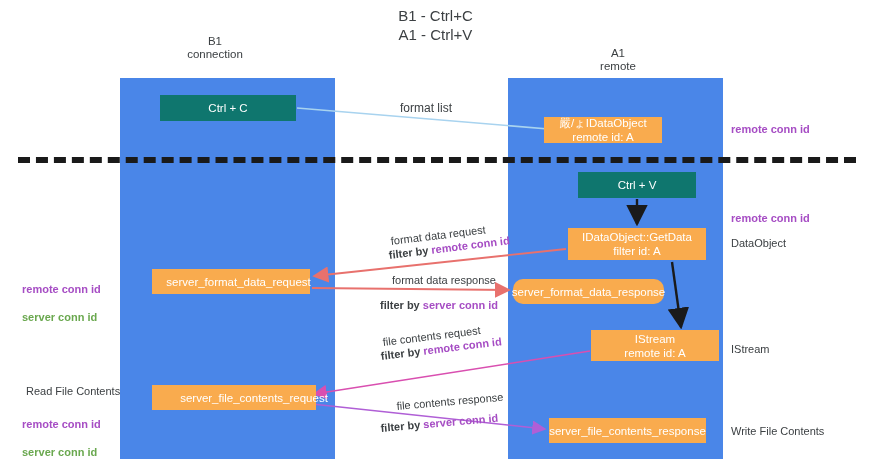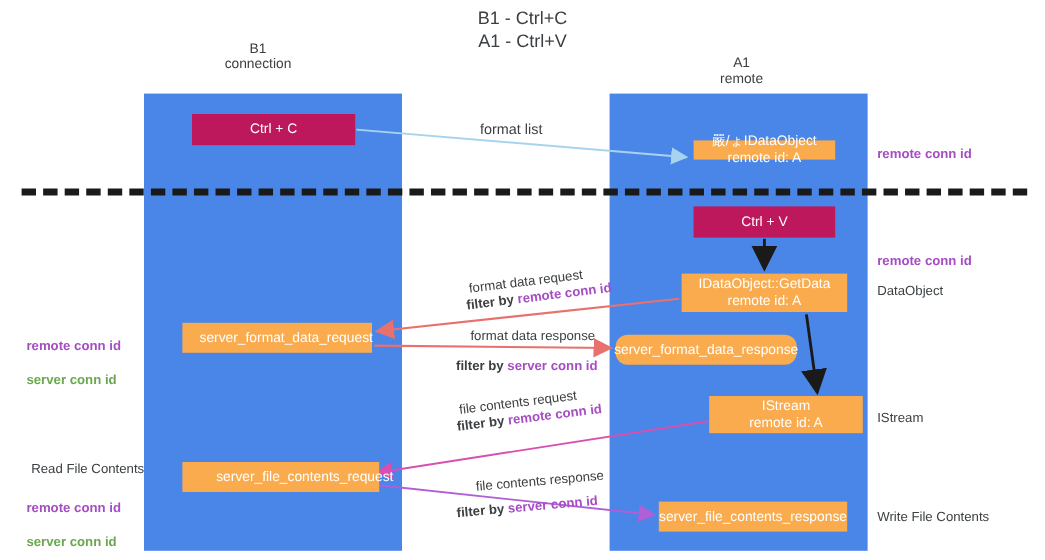--- a/index.html
+++ b/index.html
@@ -37,25 +37,25 @@
     border-top:6px dashed #1a1a1a;
   }
 
   
   .node{
     position:absolute;box-sizing:border-box;
     display:flex;align-items:center;justify-content:center;
     text-align:center;color:#ffffff;font-size:11.5px;line-height:14px;
     white-space:pre-line;padding:2px 4px;
   }
-  .green{background:#be185d;}
+  .green{background:#0f766e;}
   .orange{background:#f9ab4e;}
 
   #n-ctrlc{left:160px;top:95px;width:136px;height:26px;}
-  #n-dataobj{left:578px;top:117px;width:118px;height:16px;text-align:center;}
+  #n-dataobj{left:544px;top:117px;width:118px;height:26px;text-align:center;}
   #n-ctrlv{left:578px;top:172px;width:118px;height:26px;}
   #n-getdata{left:568px;top:228px;width:138px;height:32px;}
   #n-sfdreq{left:152px;top:269px;width:158px;height:25px;padding-left:19px;}
   #n-sfdresp{left:513px;top:279px;width:151px;height:25px;border-radius:10px;}
   #n-istream{left:591px;top:330px;width:128px;height:31px;}
   #n-sfcreq{left:152px;top:385px;width:164px;height:25px;padding-left:44px;}
   #n-sfcresp{left:549px;top:418px;width:157px;height:25px;}
 
   
   .alabel{
@@ -143,21 +143,21 @@
     <line x1="672" y1="262" x2="681" y2="327" stroke="#1a1a1a" stroke-width="2.4" marker-end="url(#ah-black)"></line>
     <line x1="590" y1="351" x2="314" y2="394" stroke="#d94fb0" stroke-width="1.6" marker-end="url(#ah-magenta)"></line>
     <line x1="312" y1="404" x2="545" y2="429" stroke="#b05fd6" stroke-width="1.6" marker-end="url(#ah-purple)"></line>
   </svg>
 
   <div class="node green" id="n-ctrlc">Ctrl + C</div>
   <div class="node orange" id="n-dataobj">嚴/ょIDataObject
 remote id: A</div>
   <div class="node green" id="n-ctrlv">Ctrl + V</div>
   <div class="node orange" id="n-getdata">IDataObject::GetData
-remote id: A</div>
+filter id: A</div>
   <div class="node orange" id="n-sfdreq">server_format_data_request</div>
   <div class="node orange" id="n-sfdresp">server_format_data_response</div>
   <div class="node orange" id="n-istream">IStream
 remote id: A</div>
   <div class="node orange" id="n-sfcreq">server_file_contents_request</div>
   <div class="node orange" id="n-sfcresp">server_file_contents_response</div>
 
   <div id="divider"></div>
 
   <div class="alabel" id="lb-formatlist">format list</div>

